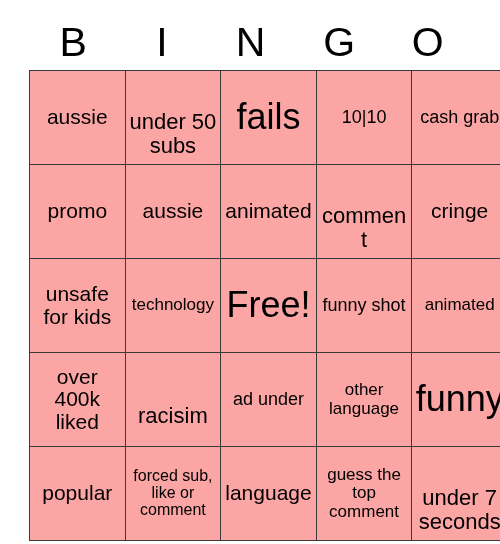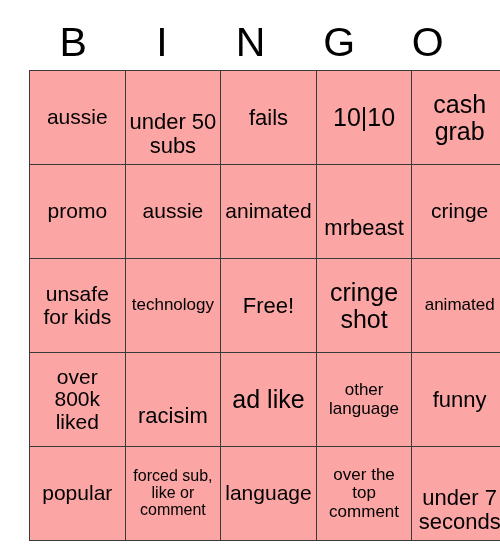--- a/index.html
+++ b/index.html
@@ -56,22 +56,22 @@
   }
   .cell-text {
     display: block;
     width: 100%;
     line-height: 1.06;
     font-weight: 400;
     color: #000000;
     word-wrap: break-word;
   }
   
-  .fs-xl { font-size: 22px; }
-  .fs-lg { font-size: 25px; }
+  .fs-xl { font-size: 36px; }
+  .fs-lg { font-size: 18px; }
   .fs-md { font-size: 21px; }
   .fs-sm { font-size: 22px; margin-top: 32px; }
   .fs-xs { font-size: 17px; }
   .fs-xxs { font-size: 16px; }
 </style>
 </head>
 <body>
 
 <div id="bingo-card">
 
@@ -106,72 +106,72 @@
         <td class="bingo-cell">
             <span class="cell-text fs-md">promo</span>
           </td>
         <td class="bingo-cell">
             <span class="cell-text fs-md">aussie</span>
           </td>
         <td class="bingo-cell">
             <span class="cell-text fs-md">animated</span>
           </td>
         <td class="bingo-cell">
-            <span class="cell-text fs-sm">mrbeast</span>
+            <span class="cell-text fs-sm">comment</span>
           </td>
         <td class="bingo-cell">
             <span class="cell-text fs-md">cringe</span>
           </td>
       </tr>
       <tr>
         <td class="bingo-cell">
             <span class="cell-text fs-md">unsafe for kids</span>
           </td>
         <td class="bingo-cell">
             <span class="cell-text fs-xs">technology</span>
           </td>
         <td class="bingo-cell">
             <span class="cell-text fs-xl">Free!</span>
           </td>
         <td class="bingo-cell">
-            <span class="cell-text fs-lg">cringe shot</span>
+            <span class="cell-text fs-lg">funny shot</span>
           </td>
         <td class="bingo-cell">
             <span class="cell-text fs-xs">animated</span>
           </td>
       </tr>
       <tr>
         <td class="bingo-cell">
-            <span class="cell-text fs-md">over 800k liked</span>
+            <span class="cell-text fs-md">over 400k liked</span>
           </td>
         <td class="bingo-cell">
             <span class="cell-text fs-sm">racisim</span>
           </td>
         <td class="bingo-cell">
-            <span class="cell-text fs-lg">ad like</span>
+            <span class="cell-text fs-lg">ad under</span>
           </td>
         <td class="bingo-cell">
             <span class="cell-text fs-xs">other language</span>
           </td>
         <td class="bingo-cell">
             <span class="cell-text fs-xl">funny</span>
           </td>
       </tr>
       <tr>
         <td class="bingo-cell">
             <span class="cell-text fs-md">popular</span>
           </td>
         <td class="bingo-cell">
             <span class="cell-text fs-xxs">forced sub, like or comment</span>
           </td>
         <td class="bingo-cell">
             <span class="cell-text fs-md">language</span>
           </td>
         <td class="bingo-cell">
-            <span class="cell-text fs-xs">over the top comment</span>
+            <span class="cell-text fs-xs">guess the top comment</span>
           </td>
         <td class="bingo-cell">
             <span class="cell-text fs-sm">under 7 seconds</span>
           </td>
       </tr>
     </tbody>
   </table>
 
 </div>
 

